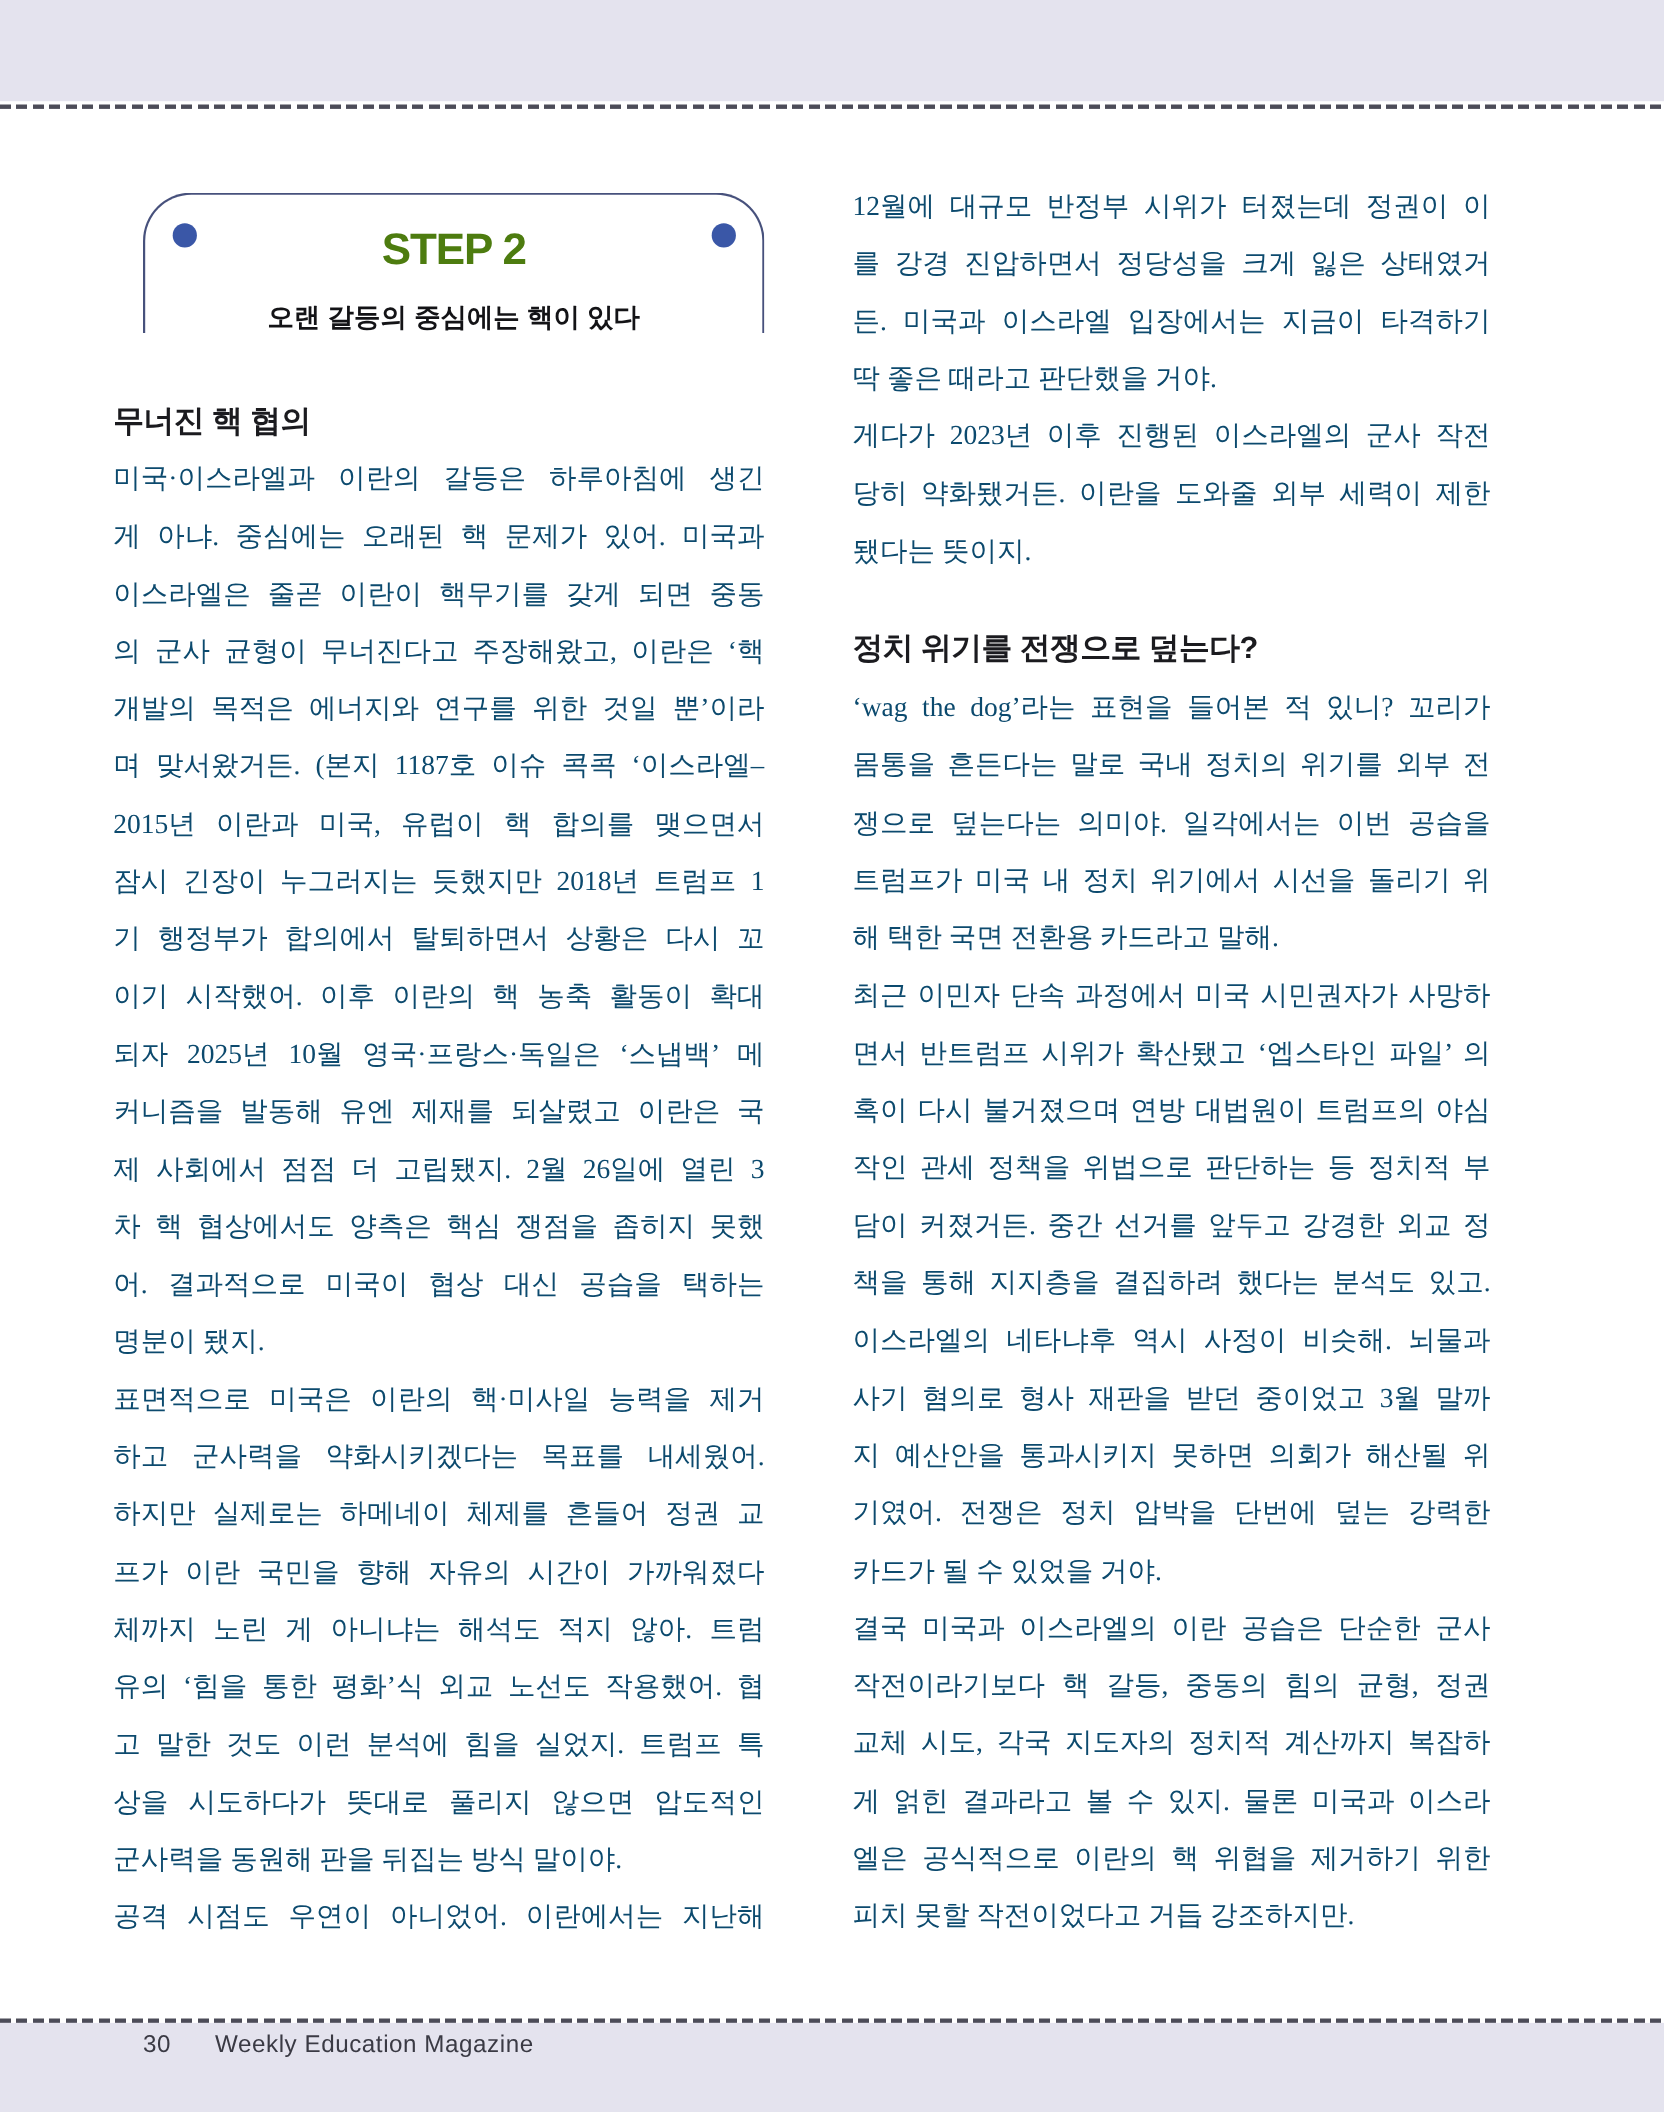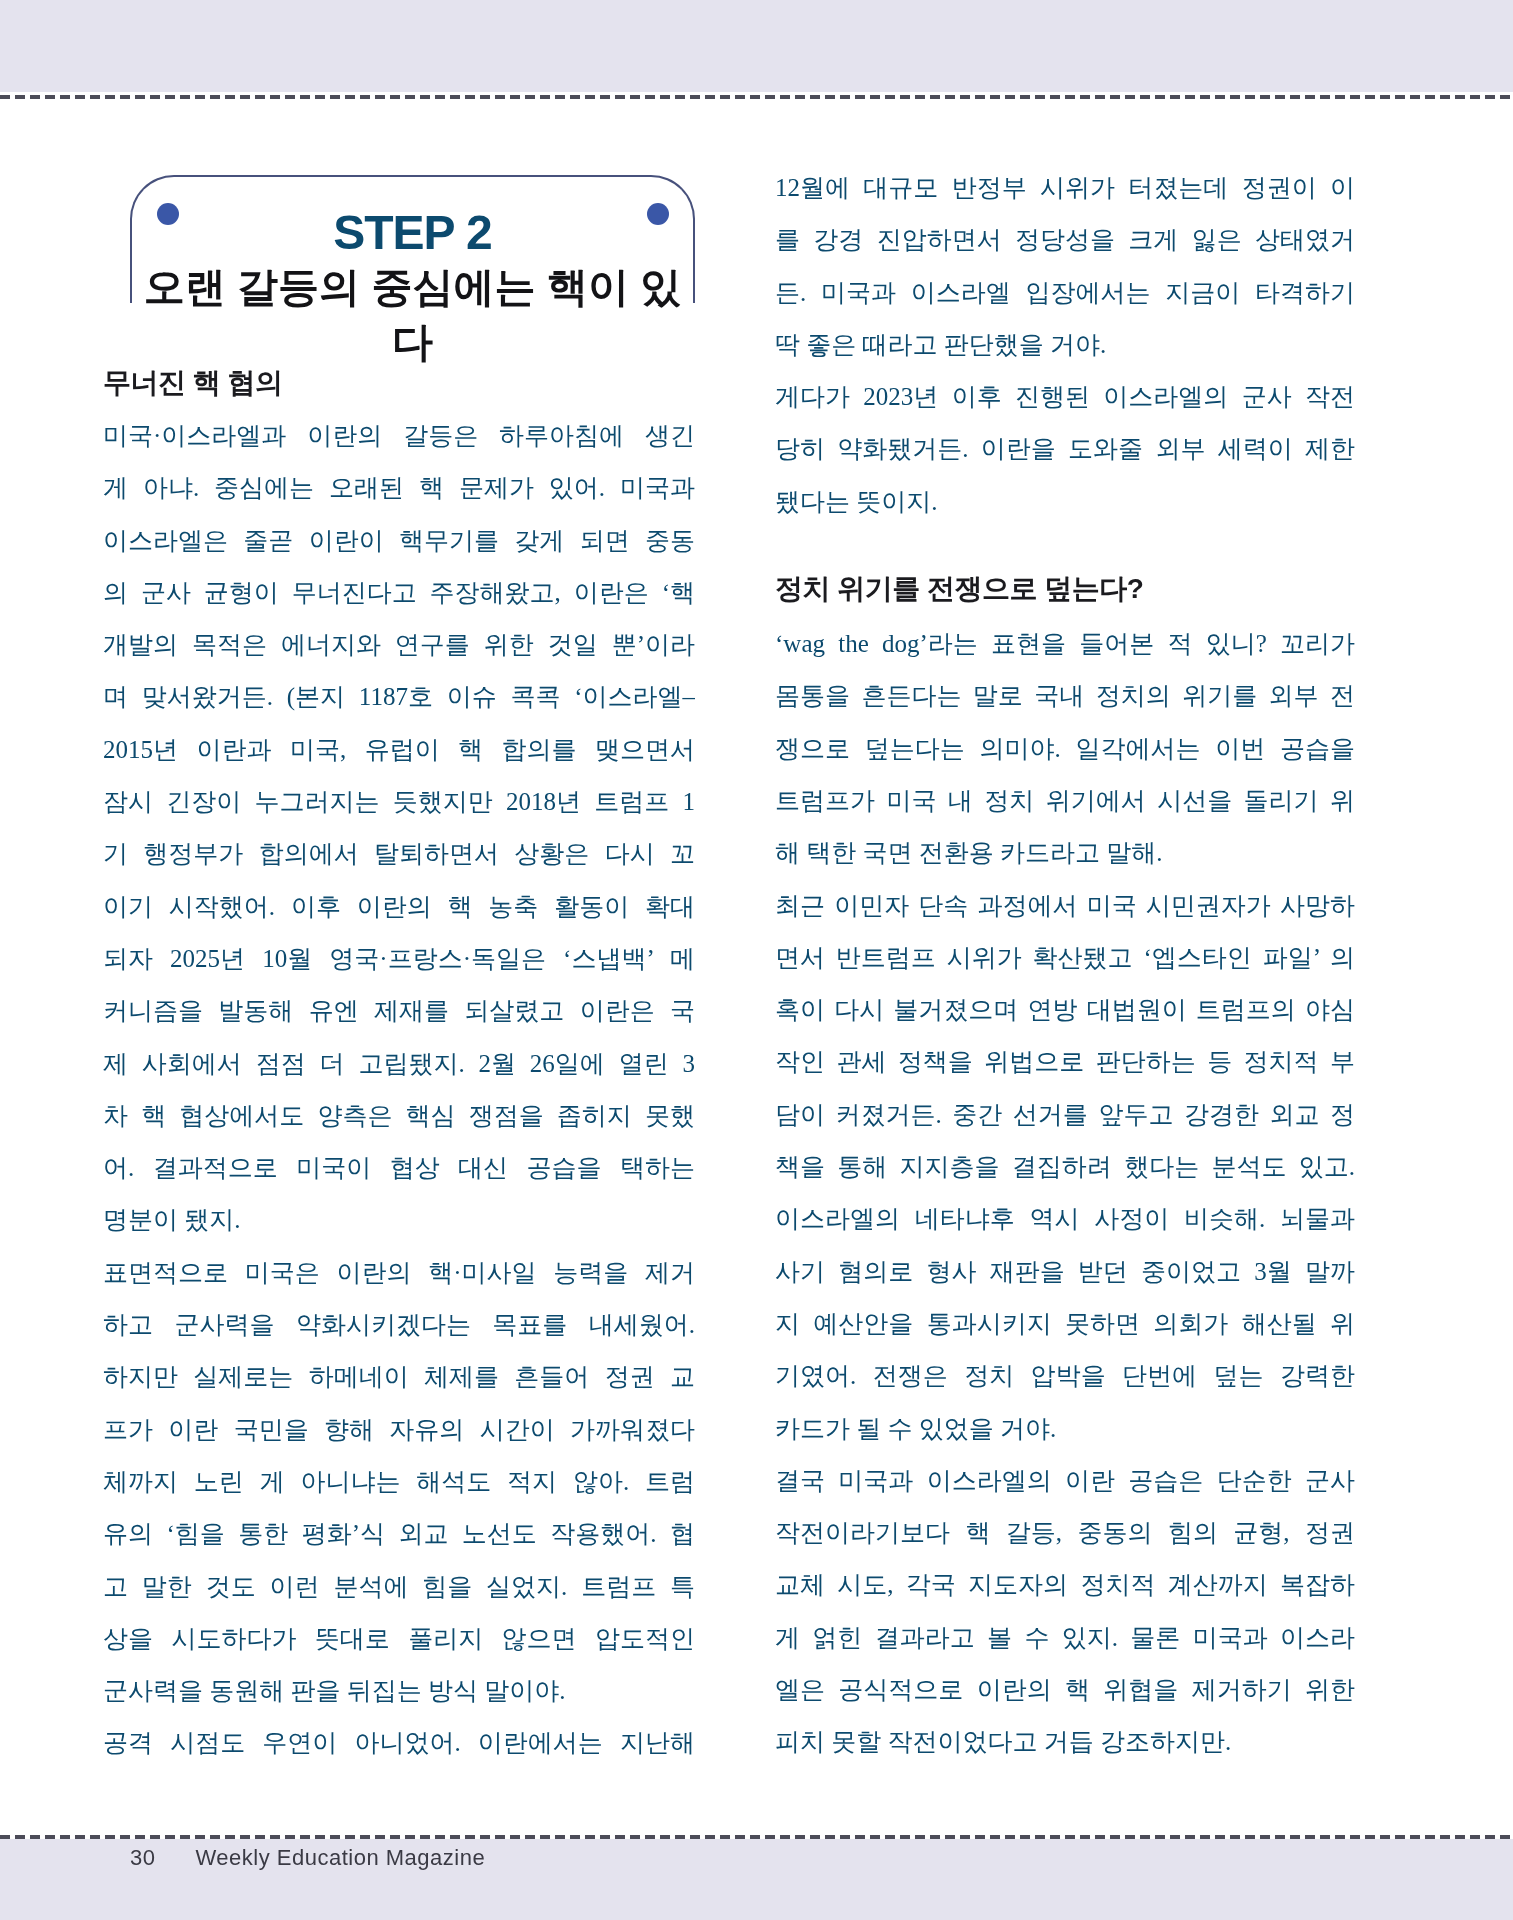--- a/index.html
+++ b/index.html
@@ -12,23 +12,23 @@
   .dashline{position:absolute;left:0;width:1513px;height:4px;
         background:repeating-linear-gradient(90deg,#4c4c58 0 10px,transparent 10px 15px);}
   #dash-top{top:95px;}
   #dash-bottom{top:1835px;}
   
   #step-box{position:absolute;left:130px;top:175px;width:565px;height:128px;
         border:2px solid #47517c;border-bottom:none;border-radius:44px 44px 0 0;box-sizing:border-box;}
   .dot{position:absolute;width:22px;height:22px;border-radius:50%;background:#3a57a7;top:26px;}
   .dot.l{left:25px;} .dot.r{right:24px;}
   #step-label{margin-top:28px;text-align:center;font-family:"Liberation Sans",sans-serif;
-        font-weight:900;font-size:48px;letter-spacing:-1px;color:#0c4a6e;}
-  #step-title{margin-top:0;text-align:center;font-family:"Liberation Sans",sans-serif;
-        font-weight:700;font-size:41px;color:#131316;}
+        font-weight:900;font-size:40px;letter-spacing:-1px;color:#4d7c0f;}
+  #step-title{margin-top:22px;text-align:center;font-family:"Liberation Sans",sans-serif;
+        font-weight:700;font-size:24px;color:#131316;}
   
   .col{position:absolute;font-size:25px;}
   #col-left{left:103px;top:358px;width:592px;}
   #col-right{left:775px;top:162px;width:580px;}
   h3.sec{font-family:"Liberation Sans",sans-serif;font-weight:700;font-size:28px;
         line-height:50px;margin:0;color:#1b1b1f;letter-spacing:-0.5px;}
   #heading2{line-height:48px;margin-top:37px;}
   .lines{width:100%;}
   #part2{margin-top:5px;}
   #left-lines{margin-top:2px;}

